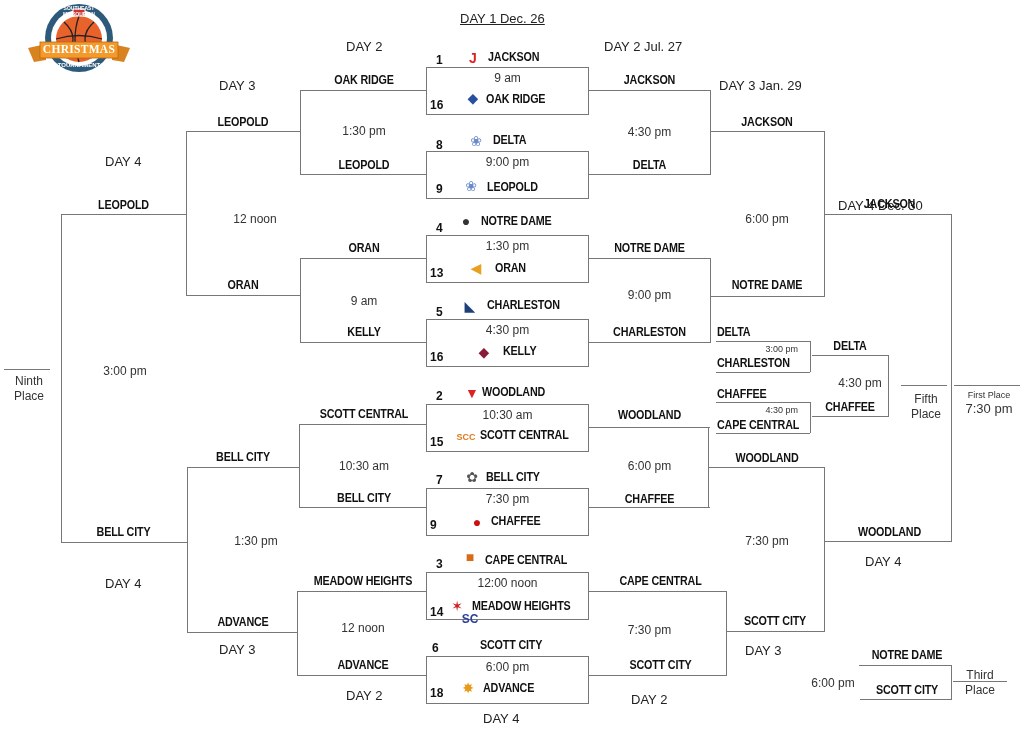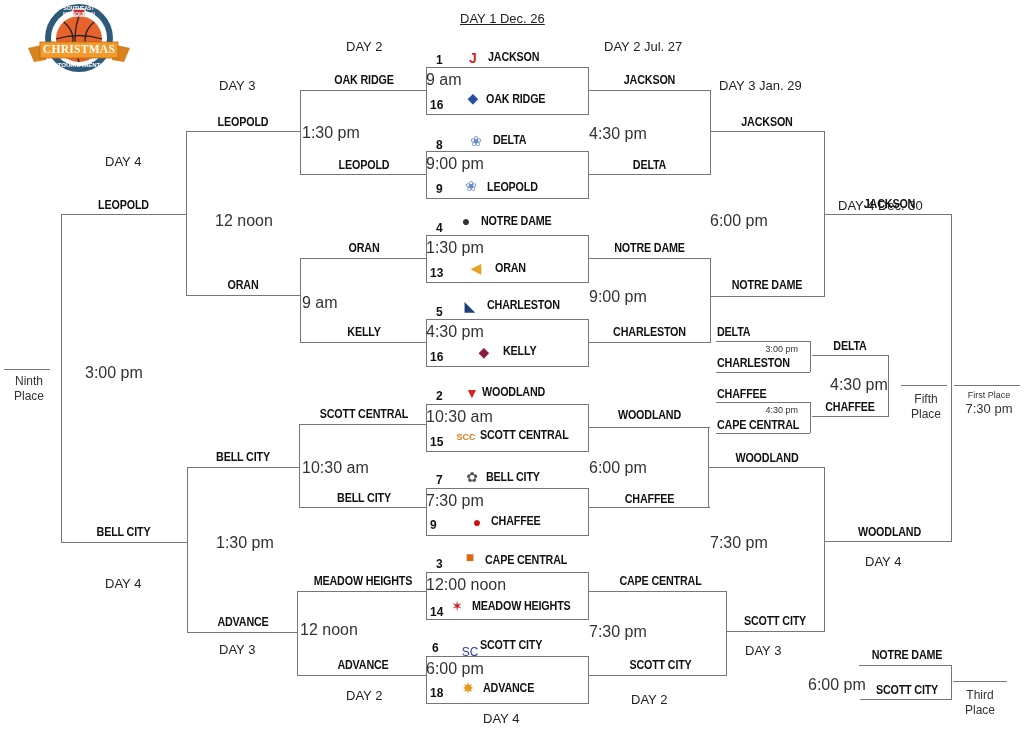--- a/index.html
+++ b/index.html
@@ -6,21 +6,21 @@
   body { width: 1024px; height: 733px; position: relative; overflow: hidden;
          font-family: "Liberation Sans", sans-serif; color: #222; }
   .abs { position: absolute; }
   .hl { position: absolute; height: 0; border-top: 1.5px solid #777; }
   .vl { position: absolute; width: 0; border-left: 1.5px solid #777; }
   .box { position: absolute; border: 1.5px solid #777; box-sizing: border-box; background: #fff; }
   .team { position: absolute; font-family: "Liberation Sans", sans-serif; font-weight: bold;
           font-size: 12.5px; letter-spacing: -0.2px; transform: scaleX(0.86); transform-origin: center;
           white-space: nowrap; color: #111; text-align: center; }
   .team.left { transform-origin: left center; text-align: left; }
-  .time { position: absolute; font-size: 16px; color: #333; white-space: nowrap; }
+  .time { position: absolute; font-size: 12px; color: #333; white-space: nowrap; text-align: center; }
   .daylbl { position: absolute; font-size: 13px; color: #222; white-space: nowrap; }
   .seed { position: absolute; font-weight: bold; font-size: 12px; color: #111; }
   .logo { position: absolute; width: 22px; height: 20px; display: flex; align-items: center; justify-content: center; font-size: 14px; }
   .small { font-size: 9px; }
   .place { position: absolute; font-size: 12px; color: #333; text-align: center; line-height: 15px; }
   .badge { position: absolute; left: 26px; top: 2px; width: 106px; height: 76px; }
 </style>
 </head>
 <body>
 
@@ -116,21 +116,21 @@
 <div class="seed" style="left:436px;top:557px;">3</div>
 <div class="logo" style="left:459px;top:547px;color:#d86a18;">■</div>
 <div class="team left" style="left:485px;top:553px;">CAPE CENTRAL</div>
 <div class="time" style="left:426px;top:576px;width:163px;">12:00 noon</div>
 <div class="seed" style="left:430px;top:605px;">14</div>
 <div class="logo" style="left:446px;top:596px;color:#c22;">✶</div>
 <div class="team left" style="left:472px;top:599px;">MEADOW HEIGHTS</div>
 
 <div class="box" style="left:426px;top:656px;width:163px;height:48px;"></div>
 <div class="seed" style="left:432px;top:641px;">6</div>
-<div class="logo" style="left:459px;top:642px;color:#2a3fa0;font-weight:normal;font-size:12px;">SC</div>
+<div class="logo" style="left:459px;top:609px;color:#2a3fa0;font-weight:bold;font-size:12px;">SC</div>
 <div class="team left" style="left:480px;top:638px;">SCOTT CITY</div>
 <div class="time" style="left:426px;top:660px;width:163px;">6:00 pm</div>
 <div class="seed" style="left:430px;top:686px;">18</div>
 <div class="logo" style="left:457px;top:678px;color:#e89a1a;">✸</div>
 <div class="team left" style="left:483px;top:681px;">ADVANCE</div>
 
 <div class="hl" style="left:589px;top:90px;width:121px;"></div>
 <div class="hl" style="left:589px;top:174px;width:121px;"></div>
 <div class="vl" style="left:710px;top:90px;height:85px;"></div>
 <div class="team" style="left:589px;top:73px;width:121px;">JACKSON</div>
@@ -207,21 +207,21 @@
   <div>Place</div>
 </div>
 
 <div class="hl" style="left:859px;top:665px;width:92px;"></div>
 <div class="hl" style="left:860px;top:699px;width:91px;"></div>
 <div class="vl" style="left:951px;top:665px;height:35px;"></div>
 <div class="team" style="left:862px;top:648px;width:90px;">NOTRE DAME</div>
 <div class="time" style="left:808px;top:676px;width:50px;">6:00 pm</div>
 <div class="team" style="left:862px;top:683px;width:90px;">SCOTT CITY</div>
 <div class="hl" style="left:953px;top:681px;width:54px;"></div>
-<div class="place" style="left:953px;top:688px;width:54px;text-align:center;">
+<div class="place" style="left:953px;top:668px;width:54px;text-align:center;">
   <div>Third</div>
   <div>Place</div>
 </div>
 
 <div class="hl" style="left:300px;top:90px;width:126px;"></div>
 <div class="hl" style="left:300px;top:174px;width:126px;"></div>
 <div class="vl" style="left:300px;top:90px;height:85px;"></div>
 <div class="team" style="left:302px;top:73px;width:124px;">OAK RIDGE</div>
 <div class="time" style="left:302px;top:124px;width:124px;">1:30 pm</div>
 <div class="team" style="left:302px;top:158px;width:124px;">LEOPOLD</div>

